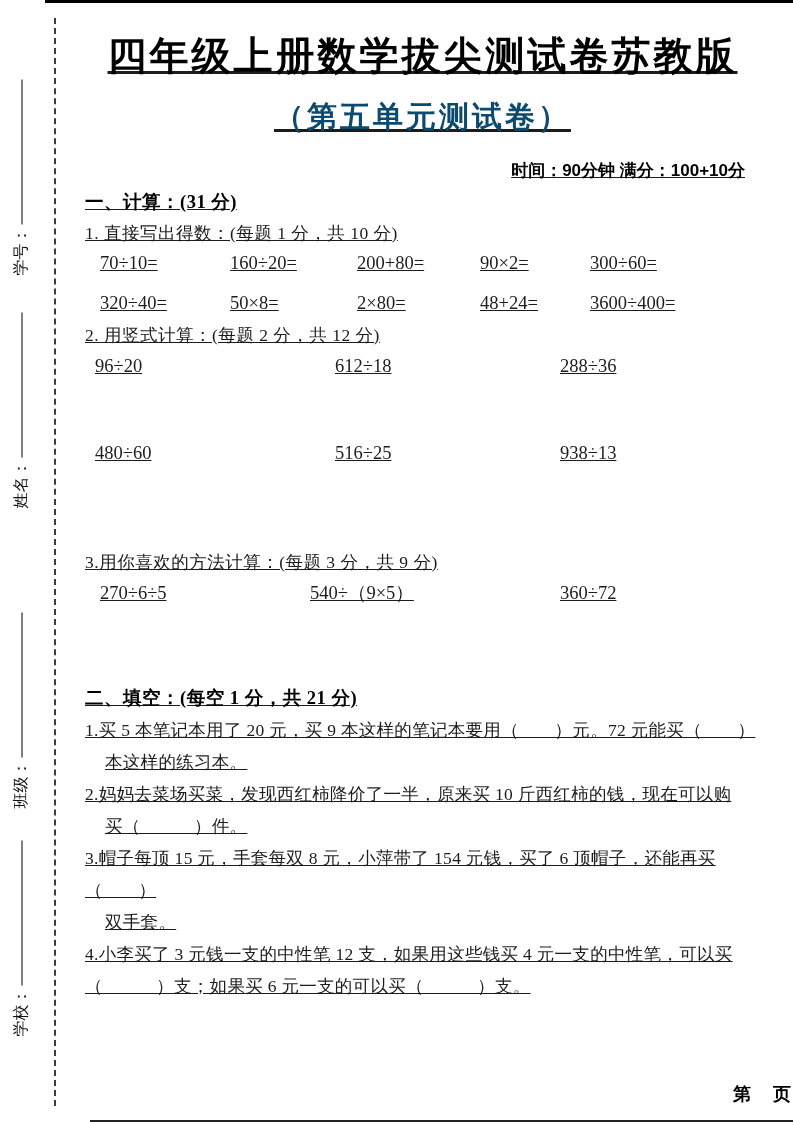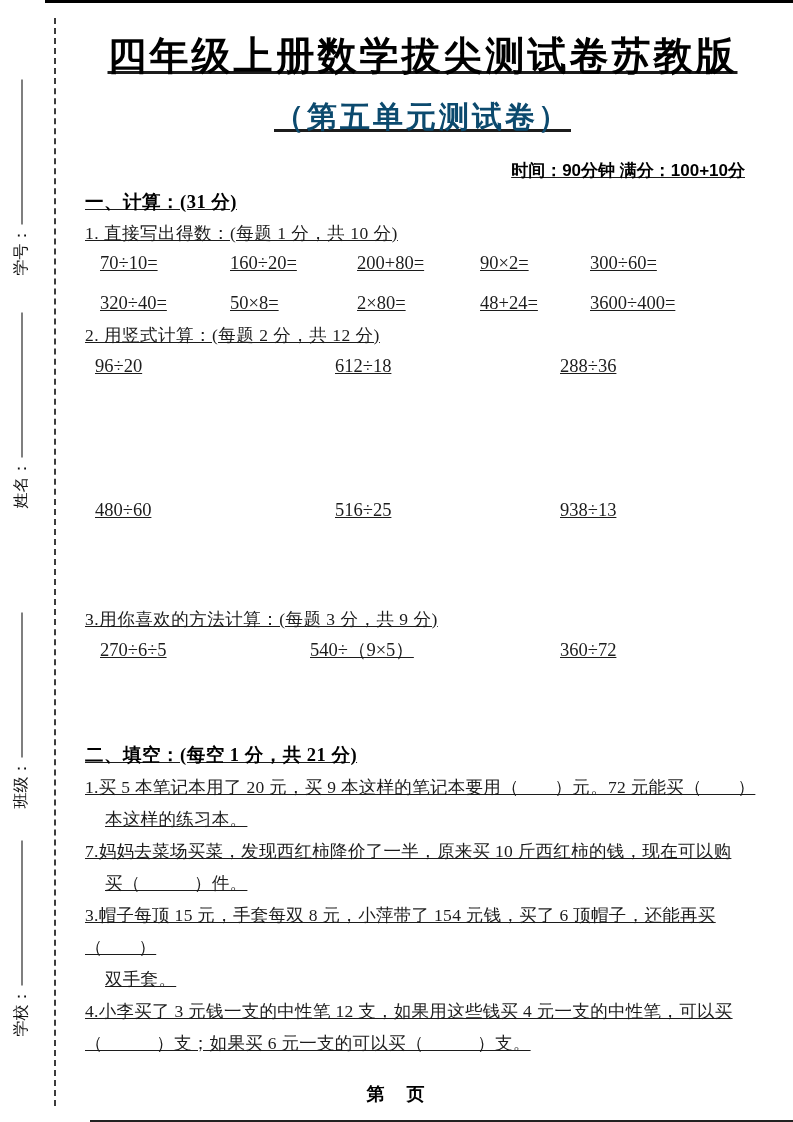--- a/index.html
+++ b/index.html
@@ -58,33 +58,33 @@
   table.score tr.bd td { height:33px; }
   .c0{width:13%}.c1{width:10%}.c2{width:10%}.c3{width:12%}.c4{width:12%}.c5{width:12%}.c6{width:16%}.c7{width:15%}
 
   .sec-head { margin-top:7px; font-size:18.5px; font-weight:bold; color:#000; line-height:26px; letter-spacing:0.5px; }
   .q-label  { margin-top:5px; font-size:17.5px; line-height:26px; letter-spacing:0.5px; }
 
   .calc-row { display:grid; font-size:18.5px; line-height:28px; }
   .calc-row.r5  { margin-top:3px;  padding-left:15px; grid-template-columns:130px 127px 123px 110px auto; }
   .calc-row.r5b { margin-top:12px;  padding-left:15px; grid-template-columns:130px 127px 123px 110px auto; }
   .calc-row.r3a { margin-top:4px;  padding-left:10px; grid-template-columns:240px 225px auto; }
-  .calc-row.r3b { margin-top:116px; padding-left:10px; grid-template-columns:240px 225px auto; }
+  .calc-row.r3b { margin-top:59px; padding-left:10px; grid-template-columns:240px 225px auto; }
   .calc-row.r3c { margin-top:4px;  padding-left:15px; grid-template-columns:210px 250px auto; }
   .q2-label { }
   .q3-label { margin-top:82px; }
   .sec2-head { margin-top:78px; }
 
   .fill-questions { margin-top:3px; }
   .fq-line { font-size:17.5px; line-height:32px; letter-spacing:0.3px; }
   .fq-line.cont { padding-left:20px; }
 
   .footer {
     position:absolute; bottom:16px; left:0; width:793px;
-    text-align:center; font-size:18px; font-weight:bold; color:#000; letter-spacing:2px;
+    text-align:right; font-size:18px; font-weight:bold; color:#000; letter-spacing:2px;
   }
 </style>
 </head>
 <body>
 
 <div class="page">
   <div class="top-line"></div>
   <div class="fold-line"></div>
   <div class="bottom-line"></div>
 
@@ -153,21 +153,21 @@
     <div class="calc-row r3c">
       <span>270÷6÷5</span>
       <span>540÷（9×5）</span>
       <span>360÷72</span>
     </div>
 
     <div class="sec-head sec2-head">二、填空：(每空 1 分，共 21 分)</div>
     <div class="fill-questions">
       <div class="fq-line">1.买 5 本笔记本用了 20 元，买 9 本这样的笔记本要用（　　）元。72 元能买（　　）</div>
       <div class="fq-line cont">本这样的练习本。</div>
-      <div class="fq-line">7.妈妈去菜场买菜，发现西红柿降价了一半，原来买 10 斤西红柿的钱，现在可以购</div>
+      <div class="fq-line">2.妈妈去菜场买菜，发现西红柿降价了一半，原来买 10 斤西红柿的钱，现在可以购</div>
       <div class="fq-line cont">买（　　　）件。</div>
       <div class="fq-line">3.帽子每顶 15 元，手套每双 8 元，小萍带了 154 元钱，买了 6 顶帽子，还能再买（　　）</div>
       <div class="fq-line cont">双手套。</div>
       <div class="fq-line">4.小李买了 3 元钱一支的中性笔 12 支，如果用这些钱买 4 元一支的中性笔，可以买</div>
       <div class="fq-line">（　　　）支；如果买 6 元一支的可以买（　　　）支。</div>
     </div>
   </div>
 
   <div class="footer">第　页</div>
 </div>

